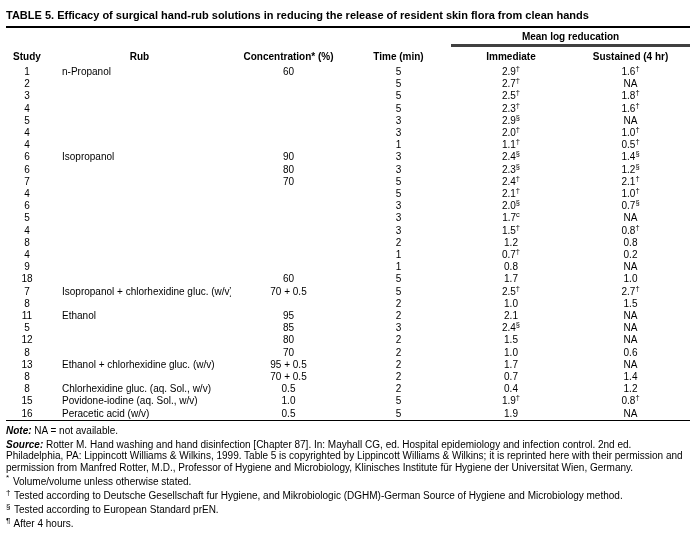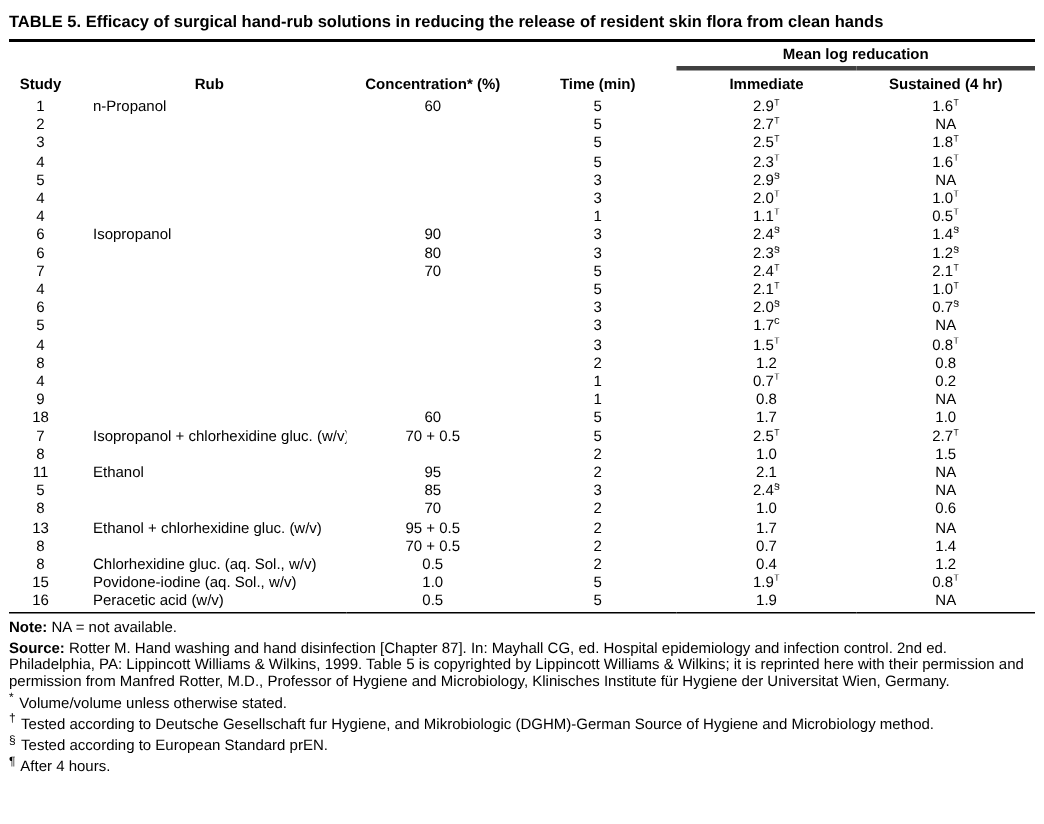--- a/index.html
+++ b/index.html
@@ -46,21 +46,21 @@
     text-align:center;
     white-space:nowrap;
     overflow:hidden;
   }
   tbody td.c-rub { text-align:left; padding-left:14px; }
 
   sup { font-size:7.5px; line-height:0; vertical-align:super; }
 
   .footnotes { padding-top:4px; font-size:10px; }
   .fn { line-height:11.2px; margin-bottom:3px; }
-  .fn b { font-weight:bold; }
+  .fn b { font-weight:bold;font-style:italic; }
   .fn .fsym { font-size:8px; vertical-align:super; line-height:0; margin-right:1px; }
 </style>
 </head>
 <body>
 
 <div class="page">
 
   <div class="title">TABLE 5. Efficacy of surgical hand-rub solutions in reducing the release of resident skin flora from clean hands</div>
 
   <table class="flora">
@@ -257,20 +257,28 @@
         </tr>
         <tr>
           <td class="c-study">5</td>
           <td class="c-rub"></td>
           <td class="c-conc">85</td>
           <td class="c-time">3</td>
           <td class="c-imm">2.4<sup>§</sup></td>
           <td class="c-sus">NA</td>
         </tr>
         <tr>
+          <td class="c-study">12</td>
+          <td class="c-rub"></td>
+          <td class="c-conc">80</td>
+          <td class="c-time">2</td>
+          <td class="c-imm">1.5</td>
+          <td class="c-sus">NA</td>
+        </tr>
+        <tr>
           <td class="c-study">8</td>
           <td class="c-rub"></td>
           <td class="c-conc">70</td>
           <td class="c-time">2</td>
           <td class="c-imm">1.0</td>
           <td class="c-sus">0.6</td>
         </tr>
         <tr>
           <td class="c-study">13</td>
           <td class="c-rub">Ethanol + chlorhexidine gluc. (w/v)</td>

